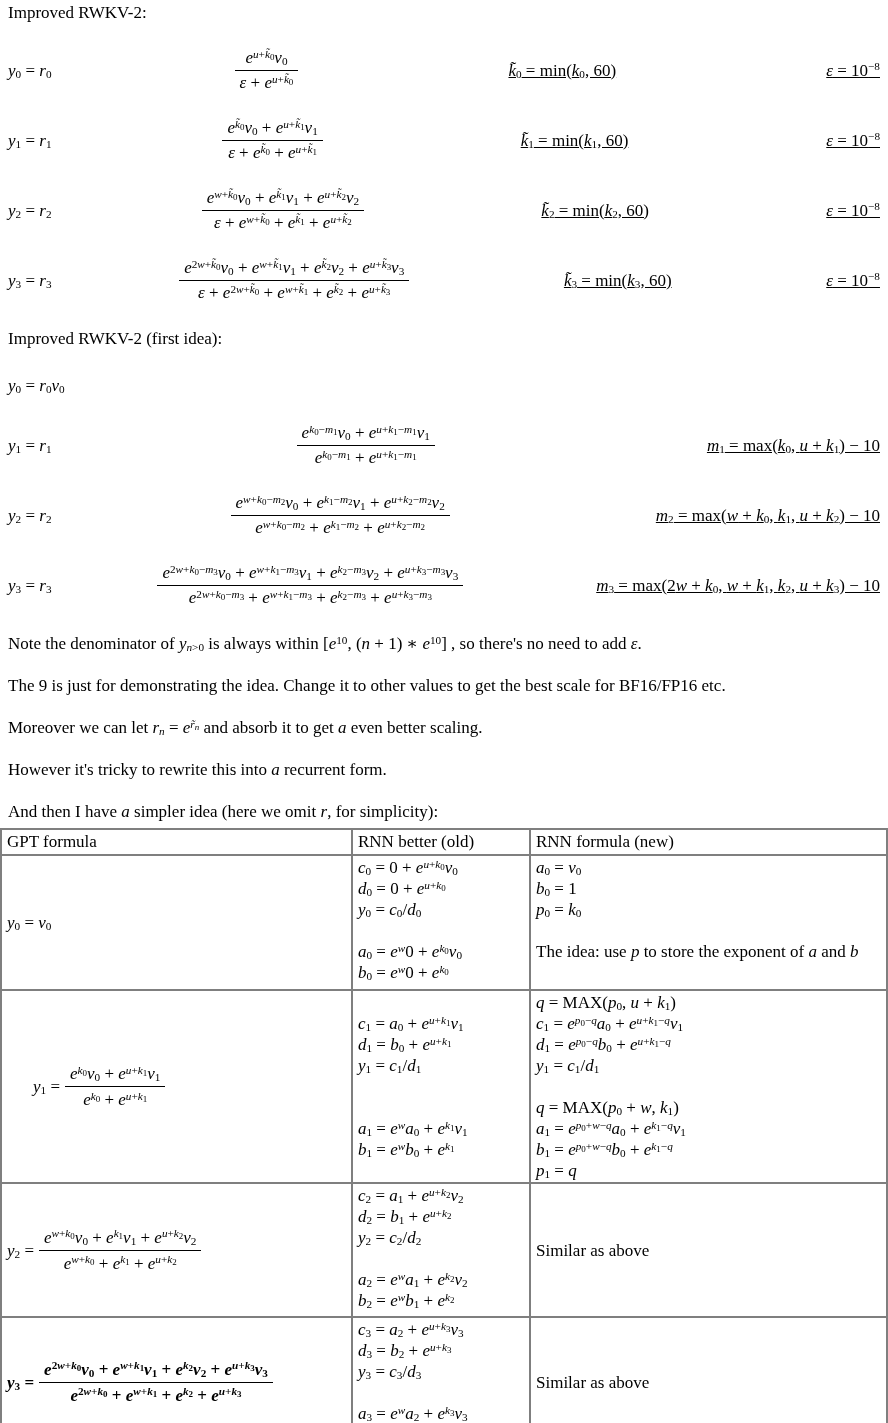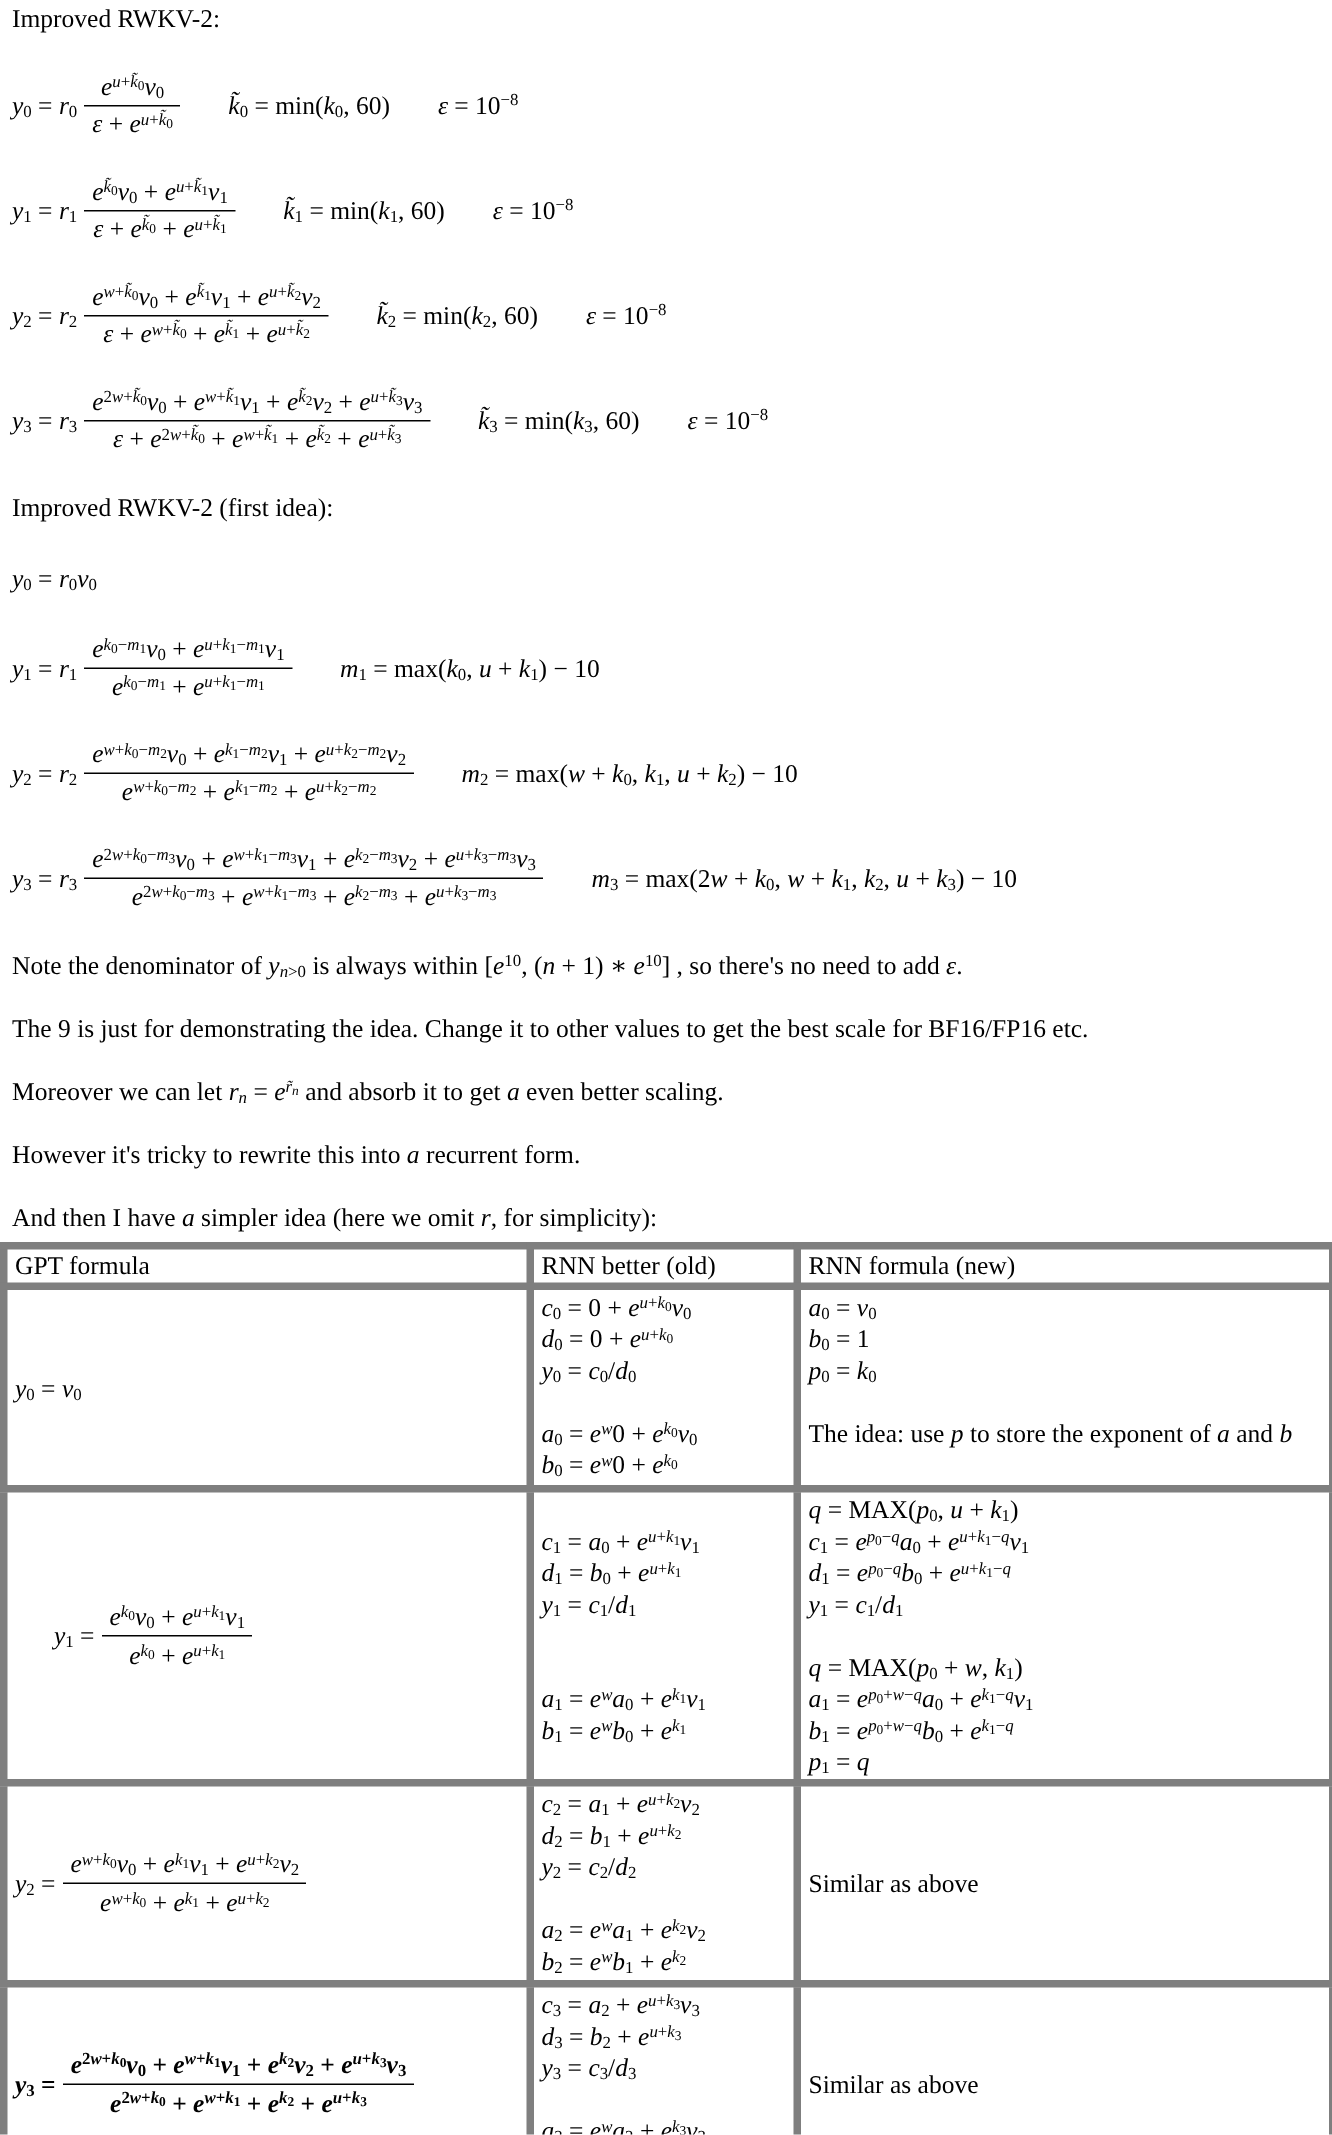--- a/index.html
+++ b/index.html
@@ -9,29 +9,29 @@
   }
   i{font-style:italic;}
   sup,sub{font-size:66%;line-height:0;vertical-align:baseline;position:relative;}
   sup{top:-0.45em;}
   sub{top:0.22em;}
   sup sub, sub sub, sup sup{font-size:80%;}
   .para{margin:21px 8px;line-height:21px;}
   .h1{margin:2px 8px 20px 8px;}
   .h2{margin:16px 8px 14px 8px;}
   .last{margin-bottom:6px;}
-  .fblock{display:flex;align-items:center;margin:25px 8px;min-height:24px;}
+  .fblock{display:flex;align-items:center;margin:25px 8px;min-height:24px;justify-content:space-between;}
   .mb16{margin-bottom:18px;}
   .fpre{margin-right:5px;white-space:nowrap;}
-  .fpost{margin-left:32px;white-space:nowrap;}
+  .fpost{margin-left:32px;white-space:nowrap;text-decoration:underline;}
   .frac{display:inline-block;text-align:center;vertical-align:middle;white-space:nowrap;}
   .frac .num{display:block;padding:0 5px 2px 5px;}
   .frac .den{display:block;border-top:1px solid #000;padding:2px 5px 0 5px;}
   table{border-collapse:collapse;width:886px;table-layout:fixed;}
-  th,td{border:5px solid #0f766e;padding:1px 4px 1px 5px;vertical-align:top;
+  th,td{border:2px solid #0f766e;padding:1px 4px 1px 5px;vertical-align:top;
         text-align:left;font-weight:normal;overflow:hidden;}
   th{vertical-align:middle;}
   tr.hrow{height:26px;}
   tr.r0{height:135px;}
   tr.r1{height:193px;}
   tr.r2{height:134px;}
   tr.r3{height:130px;}
   .cell-line{line-height:21px;white-space:nowrap;}
   .blank{height:21px;}
   .frac-line{display:flex;align-items:center;padding:4px 0;}

